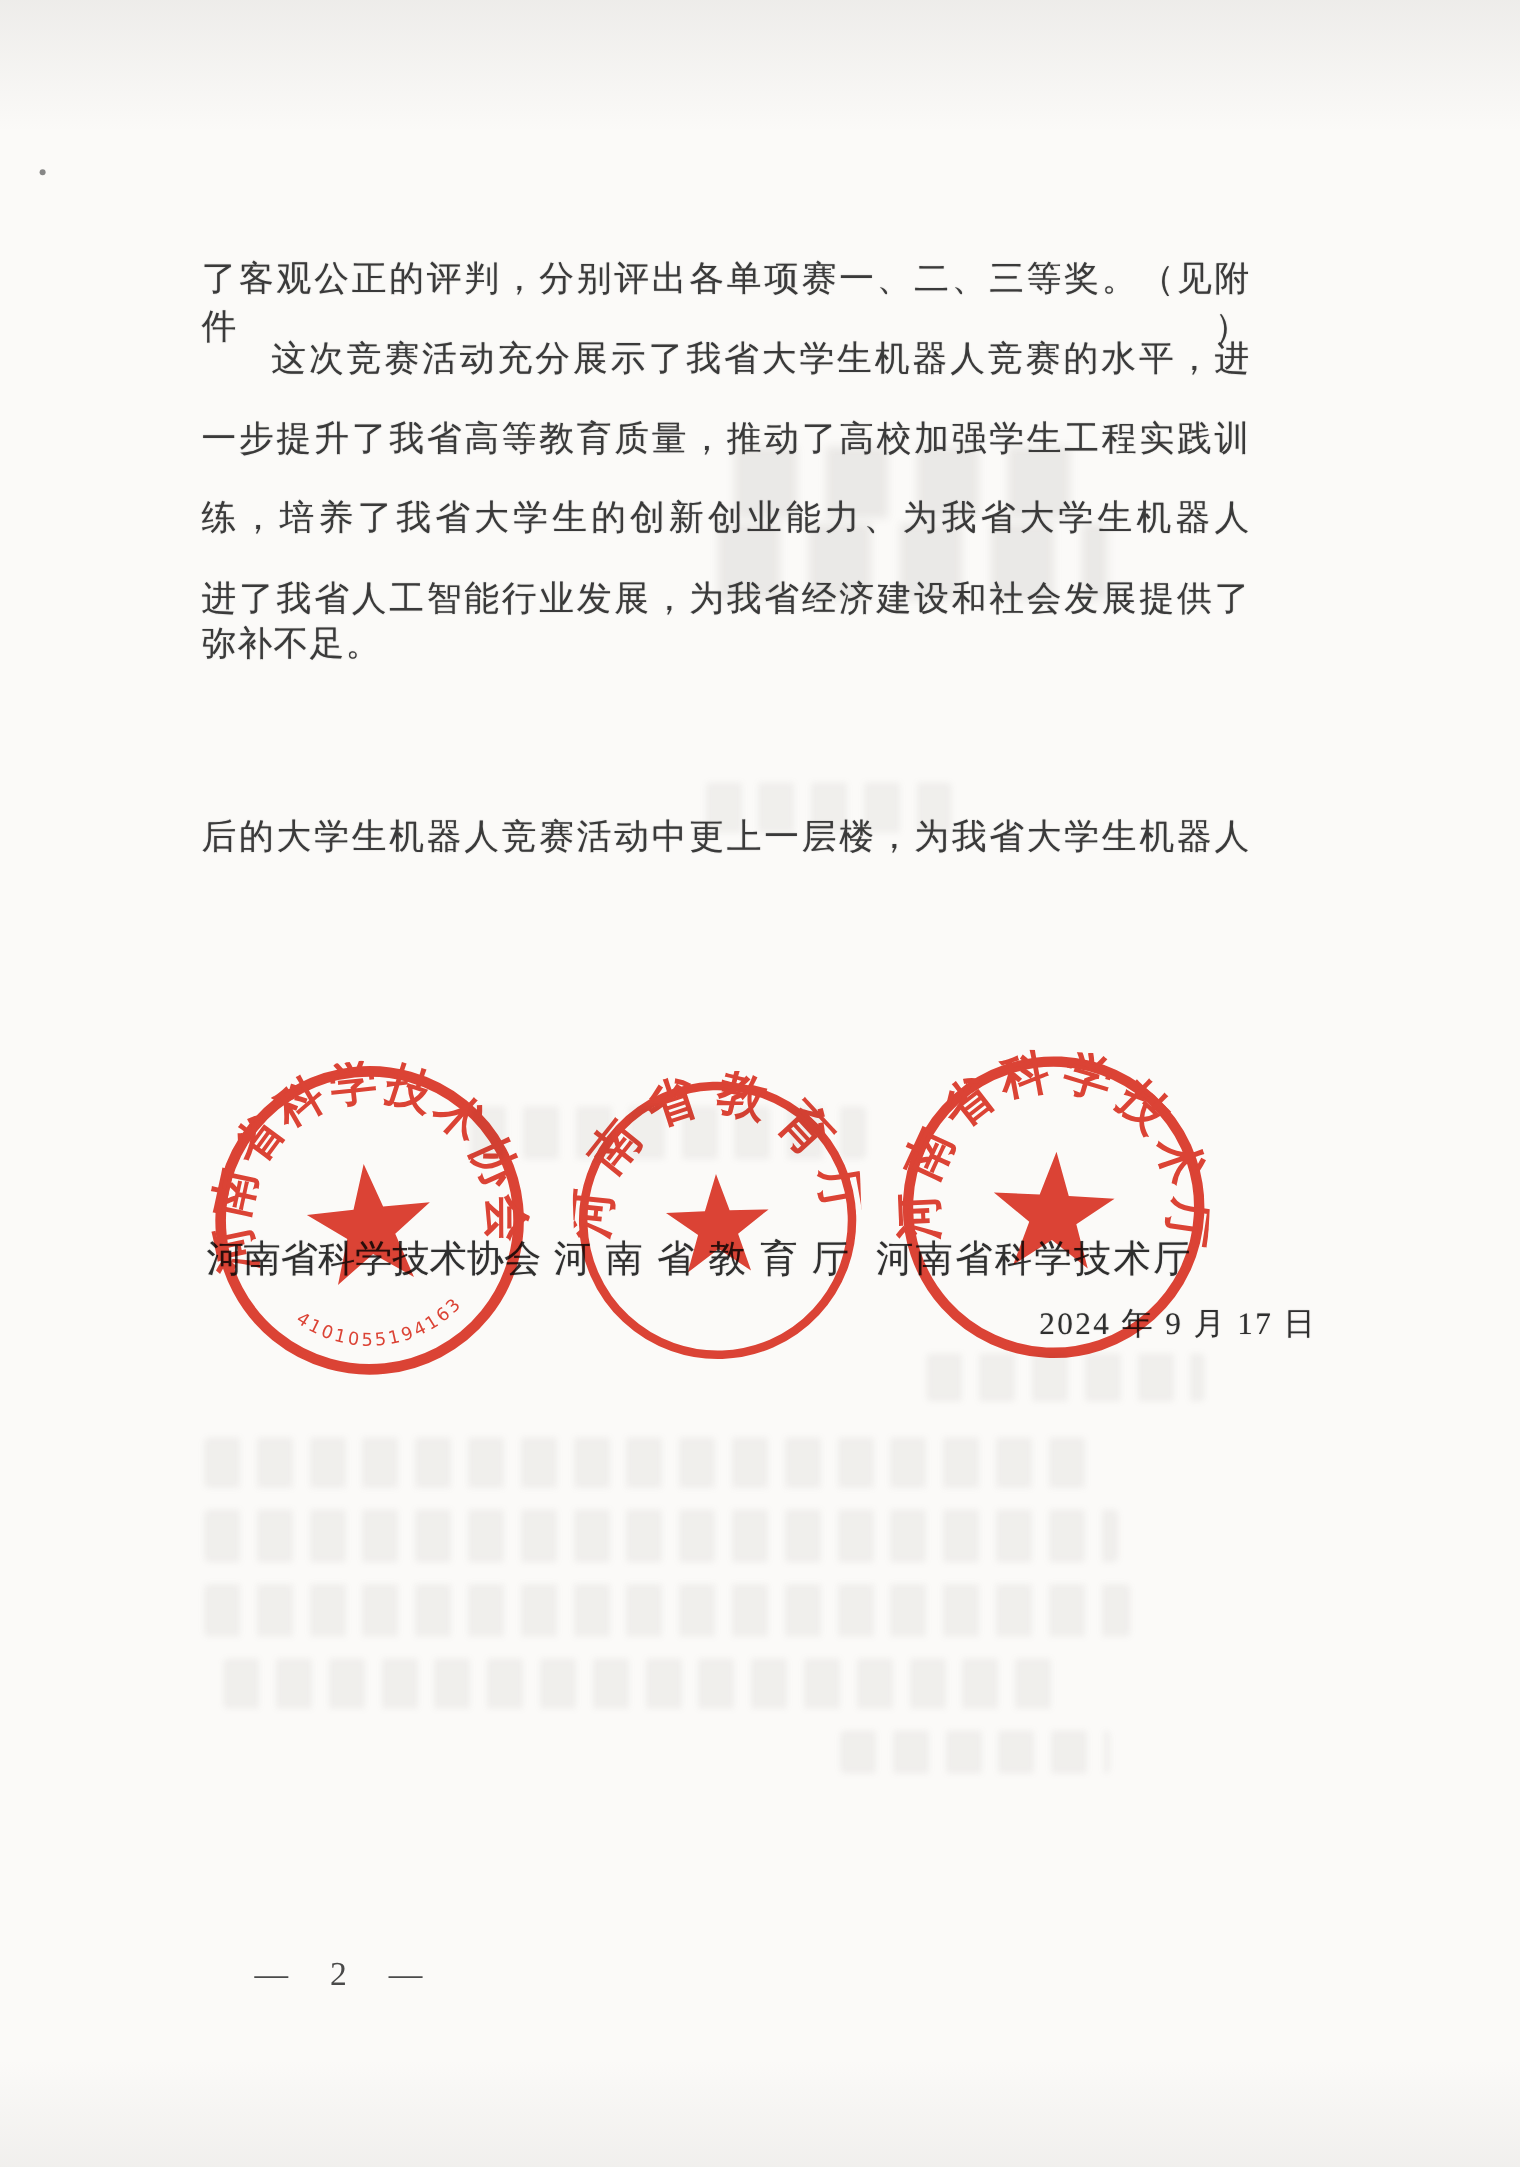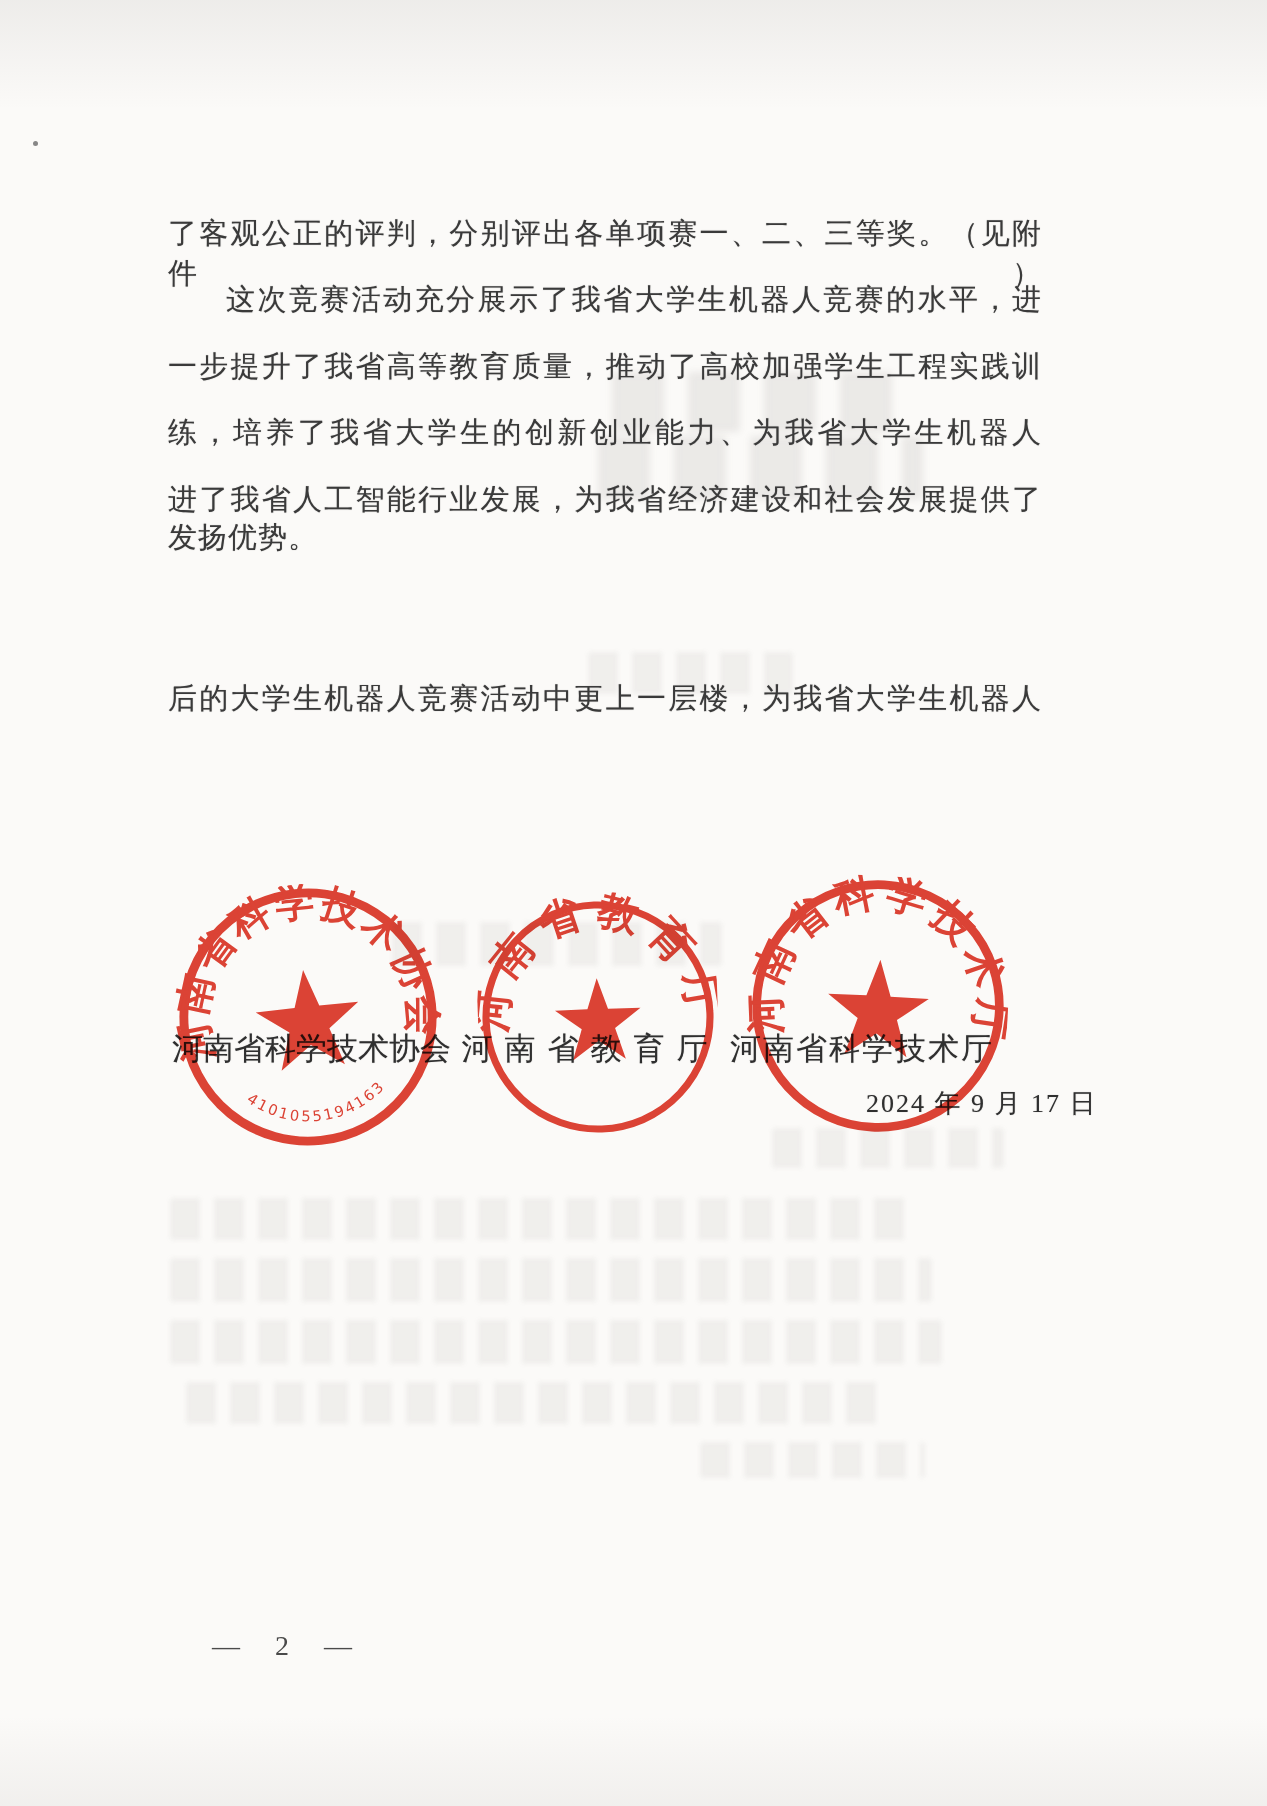--- a/index.html
+++ b/index.html
@@ -102,21 +102,21 @@
   <div class="ghost" style="left:170px;top:1258px;width:762px;height:44px;"></div>
   <div class="ghost" style="left:170px;top:1320px;width:772px;height:44px;"></div>
   <div class="ghost" style="left:186px;top:1382px;width:700px;height:42px;"></div>
   <div class="ghost" style="left:700px;top:1442px;width:225px;height:36px;"></div>
 
   <div class="line fill" style="top:185px;">了客观公正的评判，分别评出各单项赛一、二、三等奖。（见附件）</div>
   <div class="line fill indent" style="top:251px;">这次竞赛活动充分展示了我省大学生机器人竞赛的水平，进</div>
   <div class="line fill" style="top:318px;">一步提升了我省高等教育质量，推动了高校加强学生工程实践训</div>
   <div class="line fill" style="top:384px;">练，培养了我省大学生的创新创业能力、为我省大学生机器人</div>
   <div class="line fill" style="top:451px;">进了我省人工智能行业发展，为我省经济建设和社会发展提供了</div>
-  <div class="line" style="top:517px;">发扬优势。</div>
+  <div class="line" style="top:517px;">弥补不足。</div>
   <div class="line fill" style="top:650px;">后的大学生机器人竞赛活动中更上一层楼，为我省大学生机器人</div>
 
   <div class="sig-row">
     <span class="sig-org1">河南省科学技术协会</span>
     <span class="sig-org2">河南省教育厅</span>
     <span class="sig-org3">河南省科学技术厅</span>
   </div>
   <div class="date-line">2024 年 9 月 17 日</div>
 
   <div class="seal seal-left">

